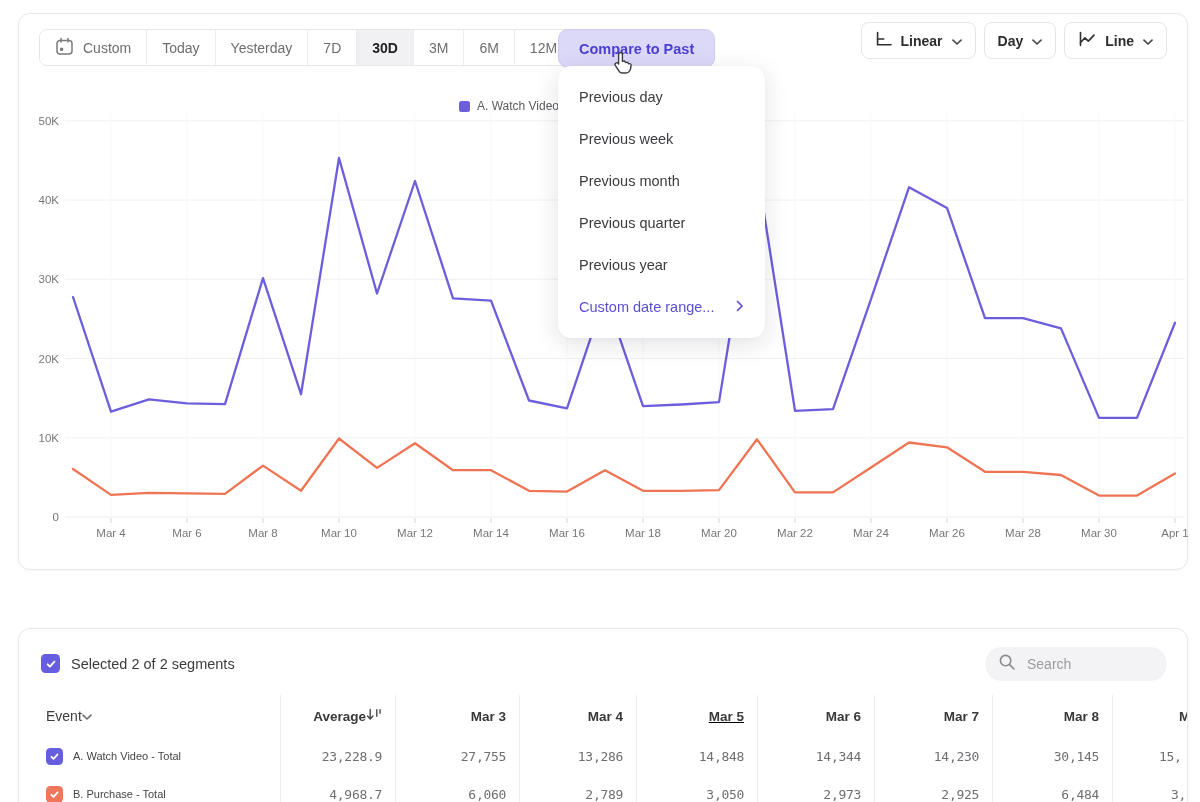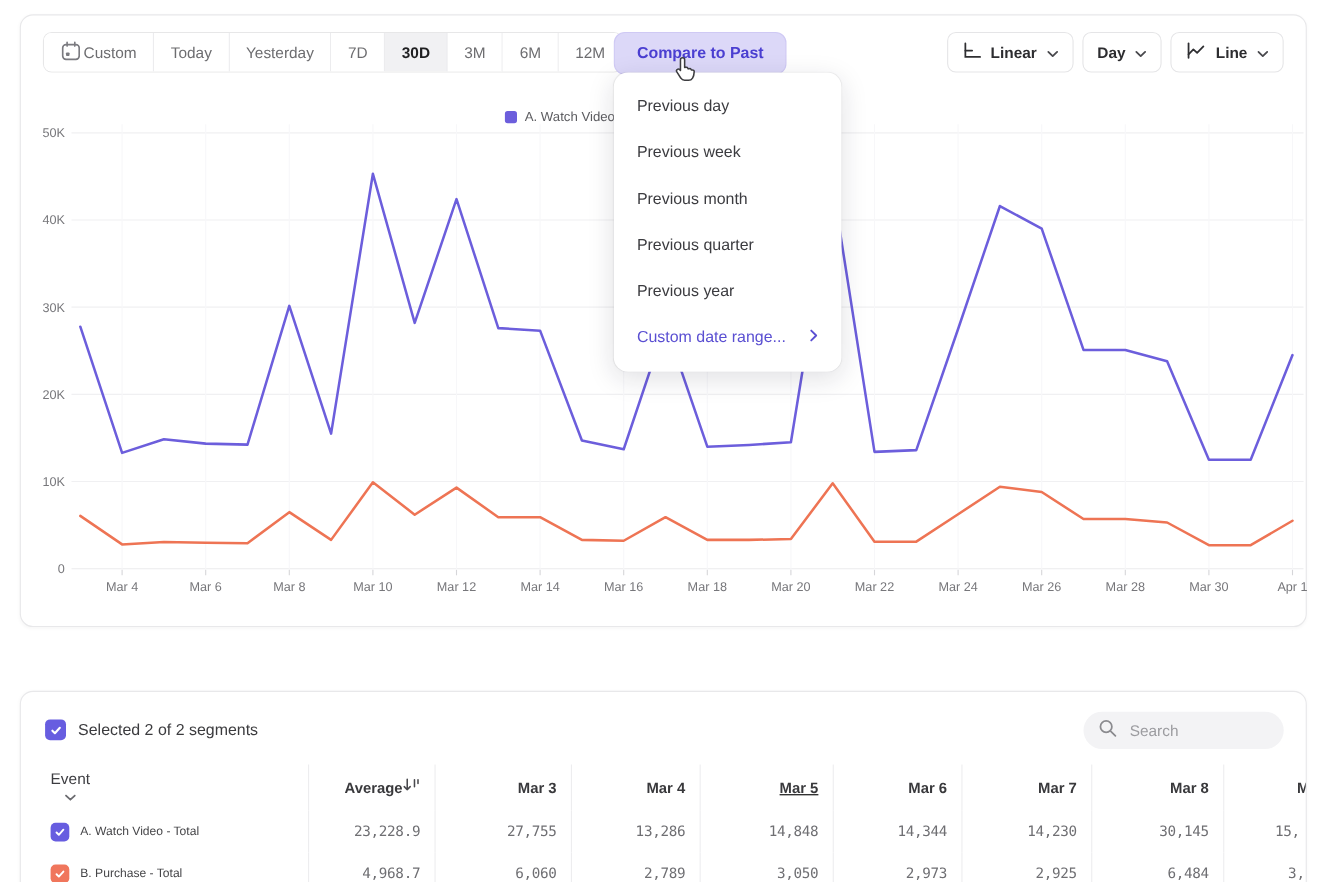--- a/index.html
+++ b/index.html
@@ -16,32 +16,32 @@
   #top-card { left:18px; top:13px; width:1170px; height:557px; }
   #bottom-card { left:18px; top:628px; width:1170px; height:194px; overflow:hidden; }
 
   
   .toolbar { position:absolute; left:0; top:0; width:100%; height:68px; z-index:2; }
   .seg {
     position:absolute; left:20px; top:15px; height:37px; display:flex;
     border:1px solid #e7e7e8; border-radius:8px; overflow:hidden; background:#fff;
   }
   .seg-item {
-    display:flex; align-items:center; gap:2px; padding:0 15px; font-size:14px;
+    display:flex; align-items:center; gap:9px; padding:0 15px; font-size:14px;
     color:#6d6d70; border-right:1px solid #ececee; cursor:pointer; white-space:nowrap;
     background:#fff;
   }
   .seg-item:last-child { border-right:none; }
   .seg-item.active { background:#f1f1f3; color:#1f1f21; font-weight:700; }
   .compare-btn {
     position:absolute; left:539px; top:15px; height:39px; padding:0 20px;
     background:#dcd8f8; border:1px solid #cfc9f4; border-radius:10px;
     color:#4b3fd1; font-size:14.5px; font-weight:700; font-family:inherit; cursor:pointer;
   }
-  .right-controls { position:absolute; right:20px; top:15px; display:flex; gap:8px; }
+  .right-controls { position:absolute; right:20px; top:8px; display:flex; gap:8px; }
   .ctrl-btn {
     display:flex; align-items:center; gap:9px; height:37px; padding:0 13px;
     border:1px solid #e5e5e7; border-radius:8px; background:#fff; cursor:pointer;
     font-size:14px; font-weight:600; color:#2d2d30; font-family:inherit;
   }
 
   
   #chart-svg { position:absolute; left:0; top:0; z-index:0; pointer-events:none; }
   #legend {
     position:absolute; left:440px; top:85px; display:flex; gap:20px;
@@ -84,21 +84,21 @@
   #segments-table { position:absolute; left:20px; top:66px; width:1150px; }
   .t-row { display:flex; align-items:stretch; }
   .t-head { height:42px; }
   .t-body-row { height:38px; }
   .cell {
     display:flex; align-items:center; justify-content:flex-end;
     padding-right:13px; border-right:1px solid #ededef; overflow:hidden;
   }
   .cell.event { justify-content:flex-start; padding-left:7px; gap:10px; }
   .head-label { font-size:13.5px; font-weight:700; color:#39393c; }
-  .event-head { font-size:14px; font-weight:400; color:#3c3c40; display:flex; align-items:center; gap:0; cursor:pointer;flex-direction:column; }
+  .event-head { font-size:14px; font-weight:400; color:#3c3c40; display:flex; align-items:center; gap:0; cursor:pointer; }
   .avg-head { display:flex; align-items:center; gap:0; cursor:pointer; }
   .num { font-family:"DejaVu Sans Mono", monospace; font-size:13px; color:#6f6f73; letter-spacing:-0.3px; }
   .row-checkbox { width:17px; height:17px; }
   .row-label { font-size:11px; color:#464649; }
   .clip-overlay { position:absolute; display:flex; align-items:center; }
 </style>
 </head>
 <body>
 
 <div class="page">

